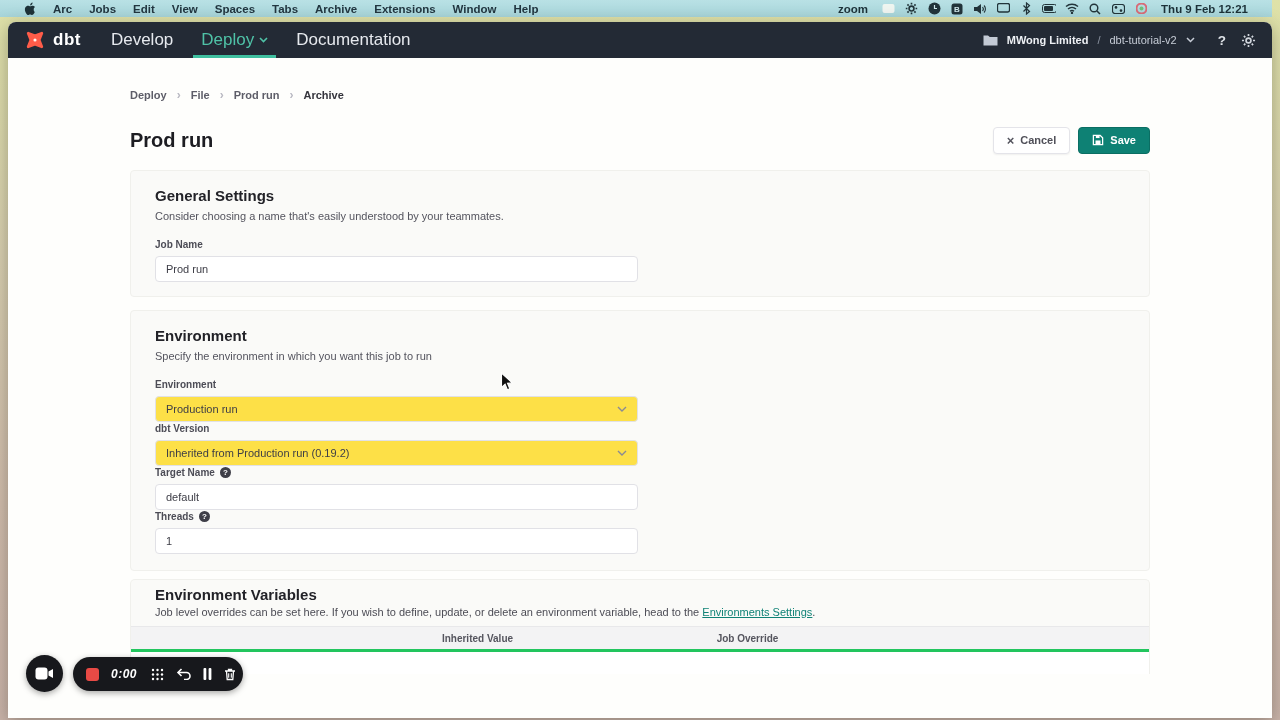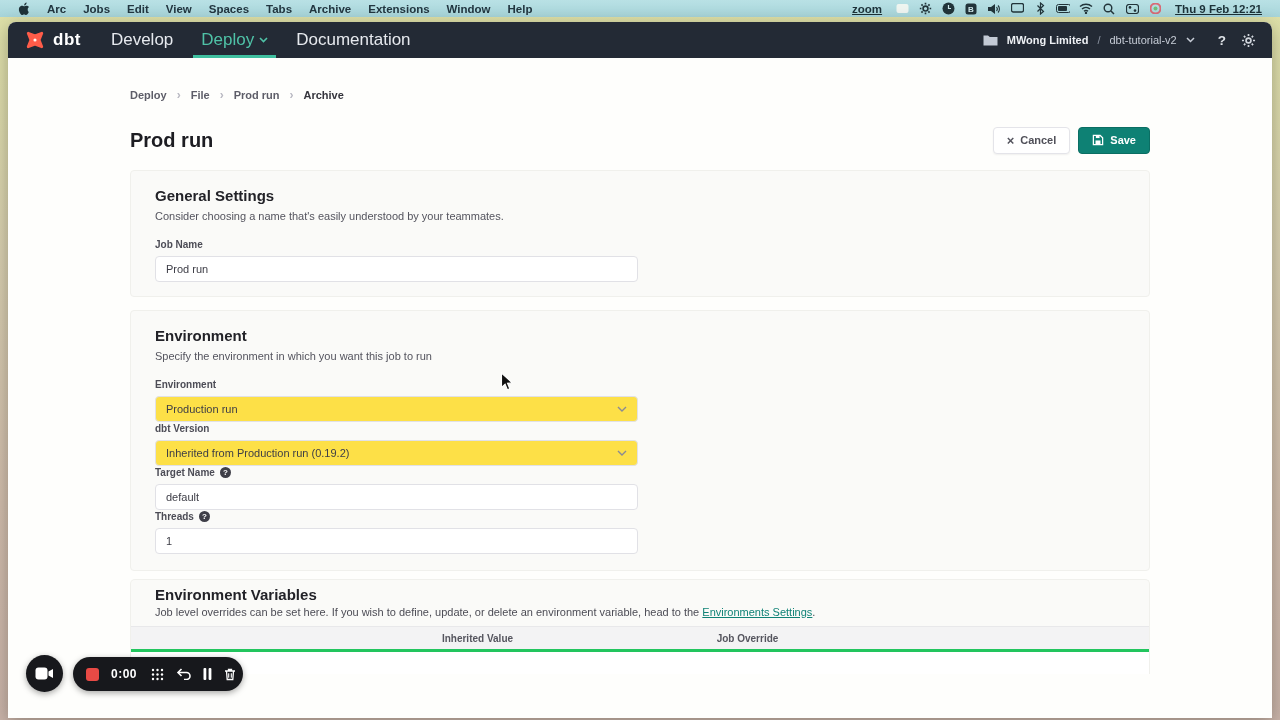--- a/index.html
+++ b/index.html
@@ -2,28 +2,28 @@
 <html><head>
 <meta charset="utf-8">
 <style>
   * { margin:0; padding:0; box-sizing:border-box; }
   html,body { width:1280px; height:720px; overflow:hidden; font-family:"Liberation Sans", sans-serif; }
 
   .desktop { position:relative; width:1280px; height:720px;
     background:linear-gradient(180deg,#dfe2a8 0%,#d8cfb0 35%,#d0bcac 70%,#c9b3a9 100%); }
 
   
-  .menubar { position:absolute; top:0; left:0; right:0; height:17px;
+  .menubar { position:absolute; top:0; left:0; right:8px; height:17px;
     background:linear-gradient(#b9e1e5,#a7d5da); display:flex; align-items:center;
-    padding:0 18px; font-size:11.5px; color:#1c3138; }
+    padding:0 24px; font-size:11.5px; color:#1c3138; }
   .menubar-left { display:flex; align-items:center; gap:17px; }
   .menubar-left .mi { font-weight:600; color:#223640; }
   .menubar-left .mi.app { font-weight:700; }
   .apple { width:12px; height:14px; display:inline-block; }
-  .menubar-right { margin-left:auto; display:flex; align-items:center; gap:9px;text-decoration:underline; }
+  .menubar-right { margin-left:auto; display:flex; align-items:center; gap:9px; }
   .menubar-right .appname { font-weight:600; margin-right:4px; }
   .mb-ico { width:14px; height:14px; display:inline-flex; align-items:center; justify-content:center; }
   .clock { font-weight:600; margin-left:4px; white-space:nowrap; }
 
   
   .window { position:absolute; left:8px; right:8px; top:22px; bottom:2px;
     background:#fefefc; border-radius:8px 8px 0 0; overflow:hidden;
     box-shadow:0 4px 18px rgba(40,40,30,.35); }
 
   
@@ -85,21 +85,21 @@
   .ev-col-inherited { width:285px; text-align:center; }
   .ev-col-override { width:255px; text-align:center; }
   .ev-row-empty { height:22px; background:#fff; margin:0 -24px; }
 
   
   .rec-cam { position:absolute; left:26px; top:655px; width:37px; height:37px; border-radius:50%;
     background:#17181c; display:flex; align-items:center; justify-content:center; cursor:pointer;
     box-shadow:0 2px 6px rgba(0,0,0,.35); z-index:60; }
   .rec-pill { position:absolute; left:73px; top:657px; height:34px; width:170px; border-radius:17px;
     background:#17181c; display:flex; align-items:center; padding:8px 13px; gap:12px; z-index:60;
-    box-shadow:0 2px 6px rgba(0,0,0,.35); }
+    box-shadow:0 2px 6px rgba(0,0,0,.35);font-style:italic; }
   .rec-stop { width:13px; height:13px; border-radius:3px; background:#e84a45; cursor:pointer; flex:none; }
   .rec-timer { color:#fff; font-size:12px; font-weight:700; letter-spacing:.5px; margin-right:2px; }
   .rec-btn { display:inline-flex; align-items:center; justify-content:center; cursor:pointer; }
 
   
   .cursor { position:absolute; left:500px; top:372px; z-index:100; }
 </style>
 </head>
 <body>
 

